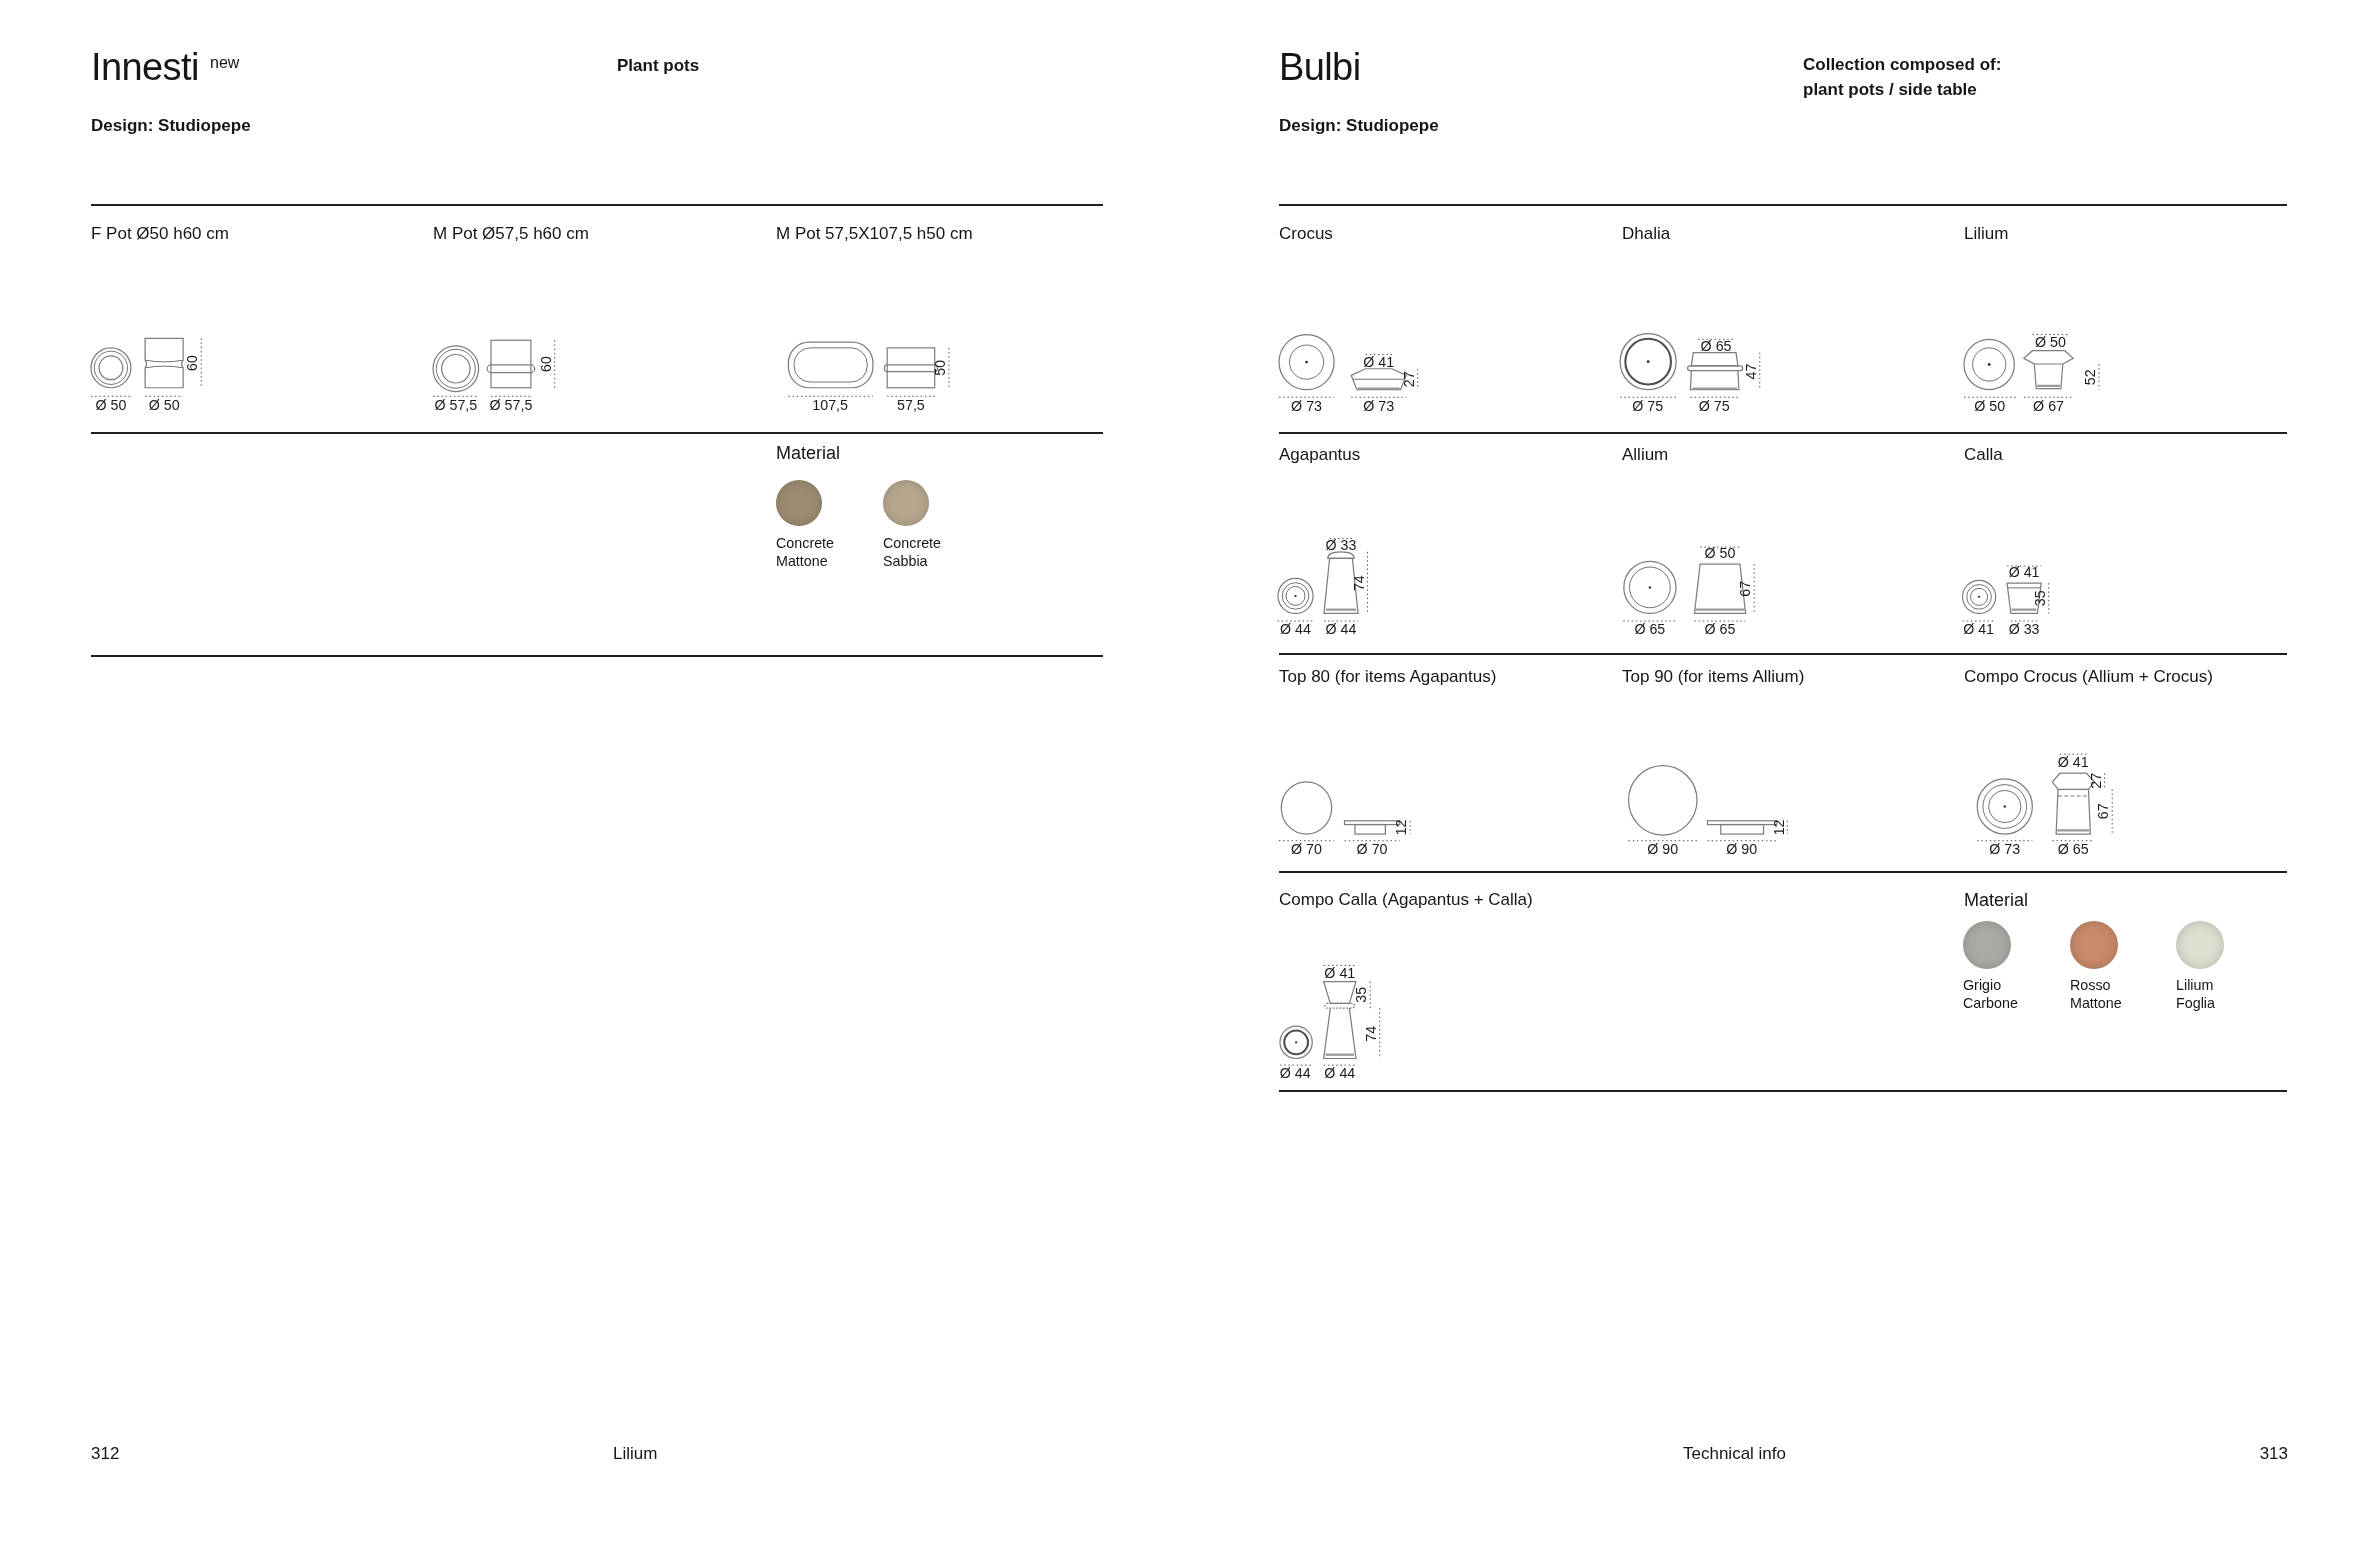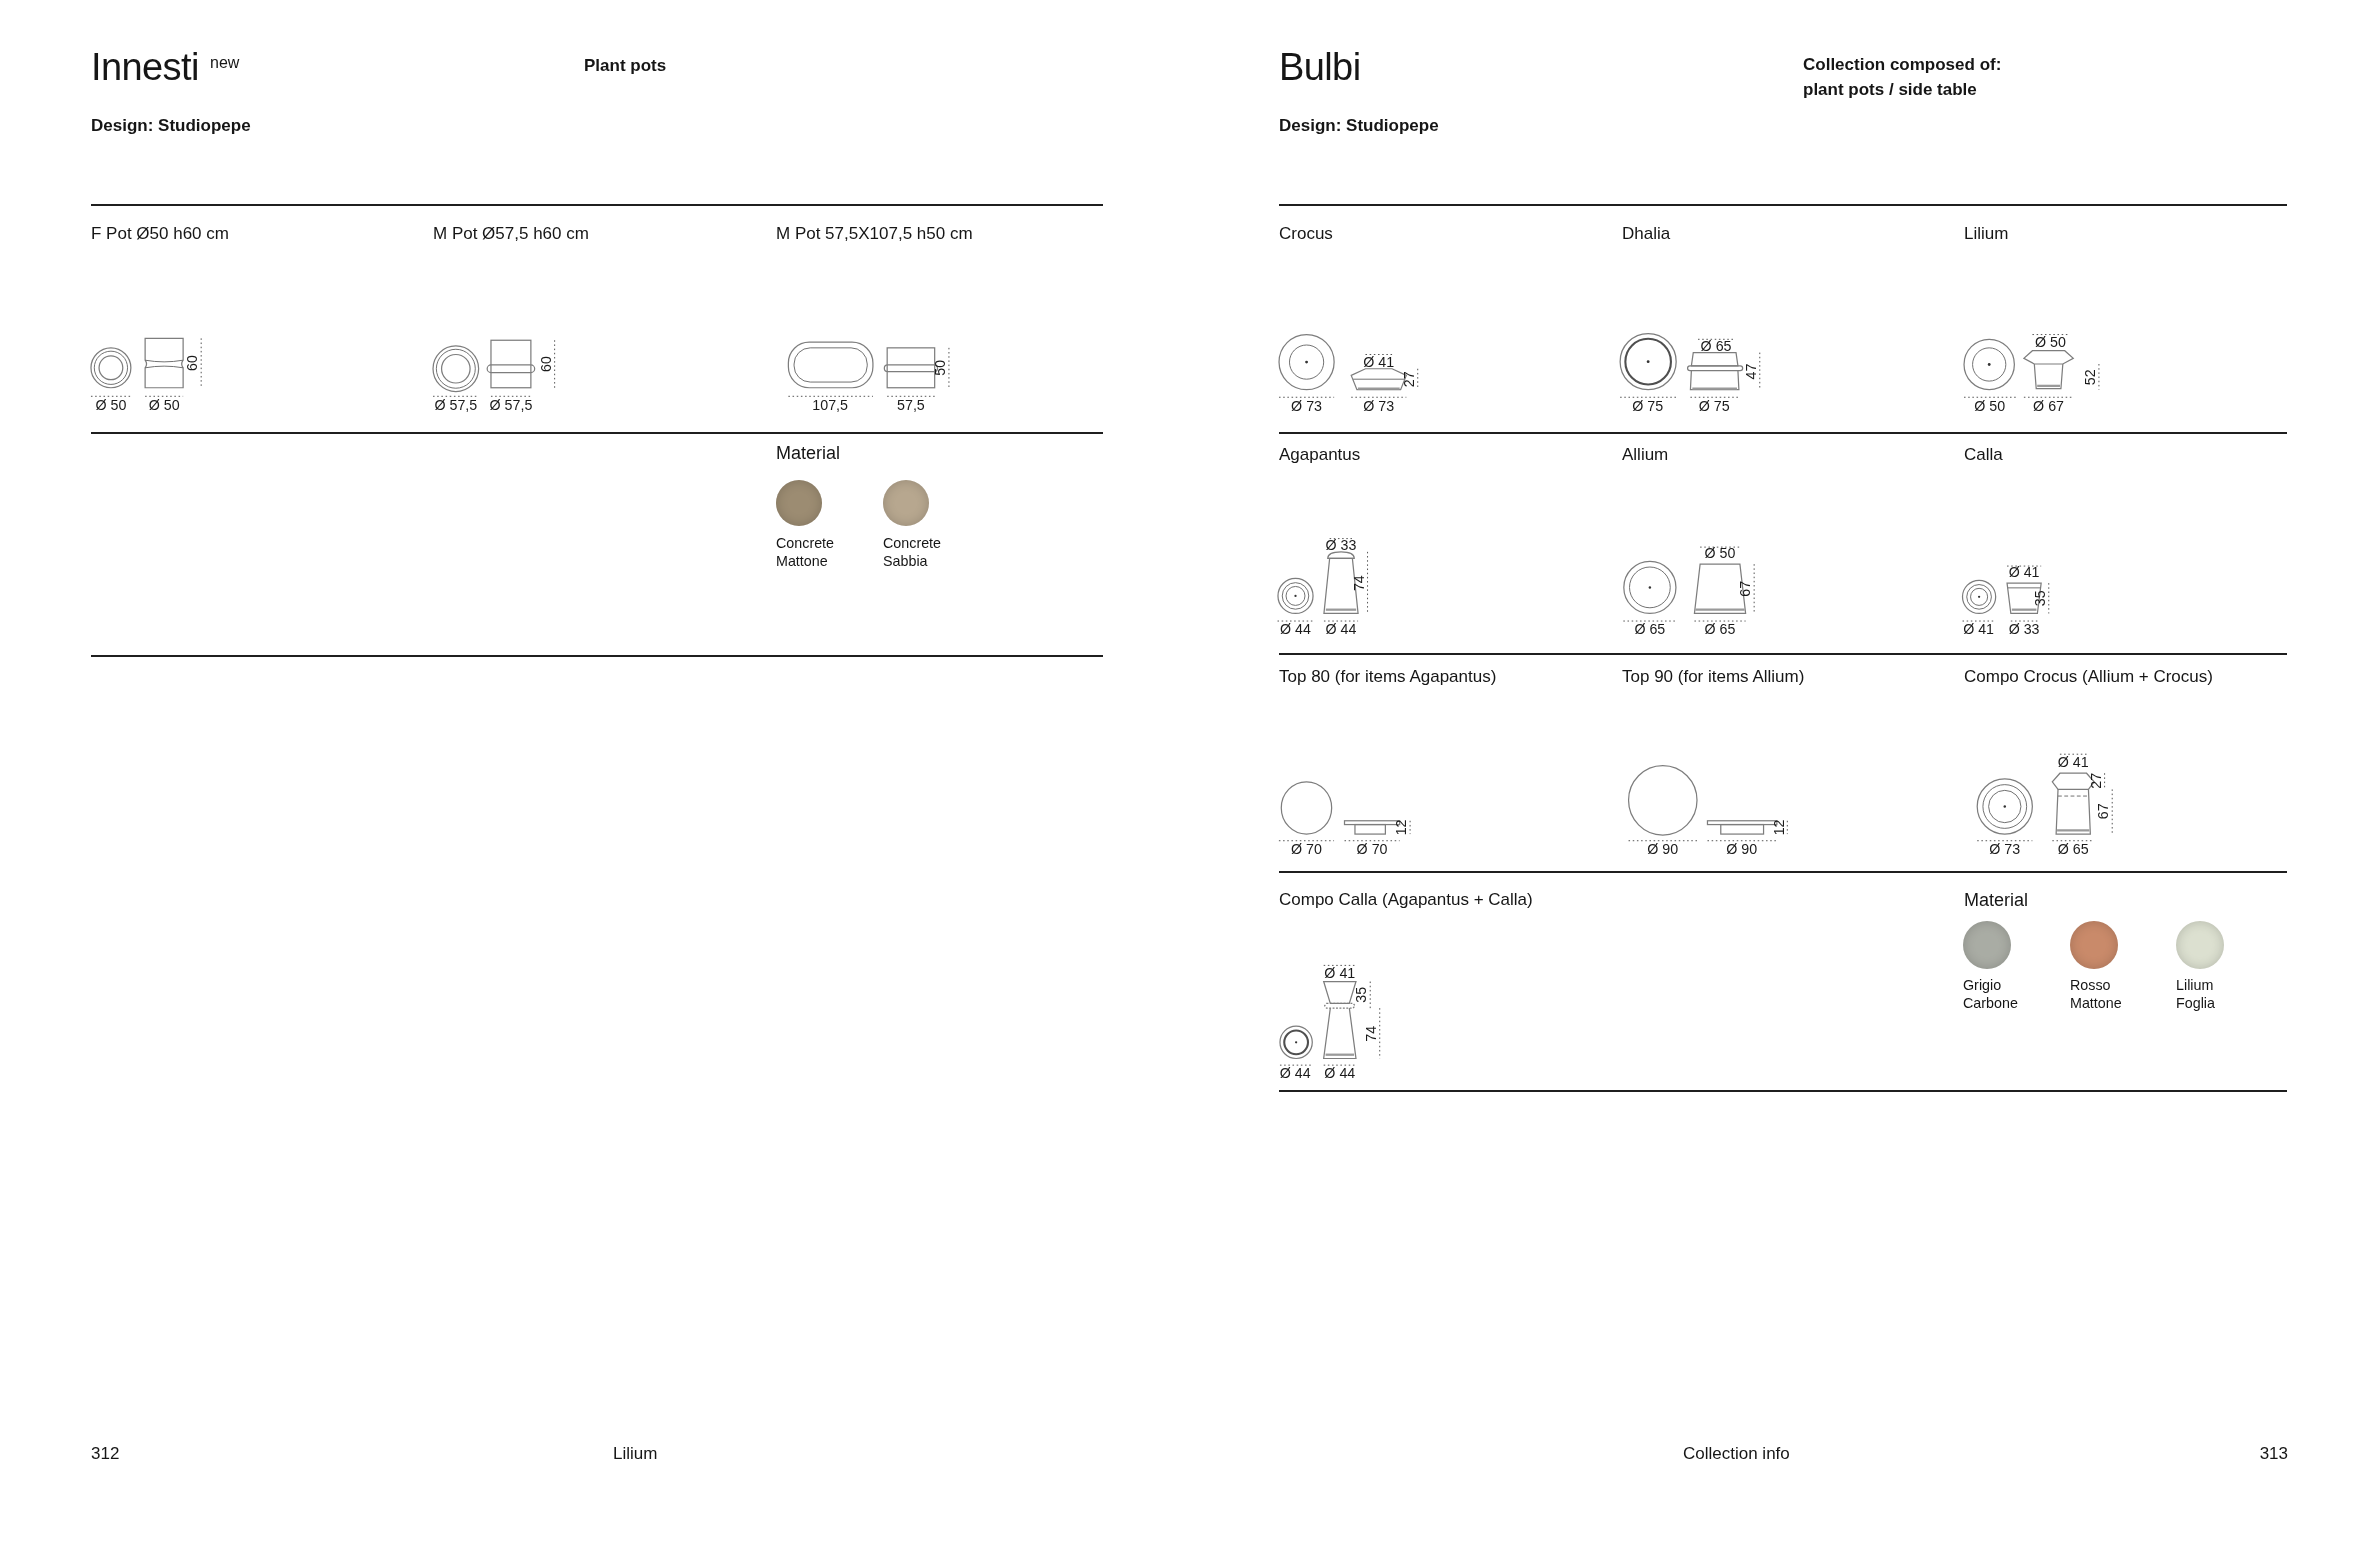--- a/index.html
+++ b/index.html
@@ -24,21 +24,21 @@
   svg .hid{fill:none;stroke:#6a6a6a;stroke-width:1;stroke-dasharray:4 2.6;}
   svg text{font-family:"Liberation Sans",sans-serif;font-size:15px;fill:#1b1b1b;}
 </style>
 </head>
 <body>
 
 <div class="canvas">
 
   <div class="abs title" style="left:91px;top:46px;">Innesti</div>
   <div class="abs badge" style="left:210px;top:54px;">new</div>
-  <div class="abs b18" style="left:584px;top:53px;">Plant pots</div>
+  <div class="abs b18" style="left:617px;top:53px;">Plant pots</div>
   <div class="abs b18" style="left:91px;top:113px;">Design: Studiopepe</div>
 
   <div class="rule" style="left:91px;top:204px;width:1012px;"></div>
 
   <div class="abs name" style="left:91px;top:224px;">F Pot Ø50 h60 cm</div>
   <div class="abs name" style="left:433px;top:224px;">M Pot Ø57,5 h60 cm</div>
   <div class="abs name" style="left:776px;top:224px;">M Pot 57,5X107,5 h50 cm</div>
 
   <svg style="left:88px;top:326px;" width="328" height="95" viewBox="0 0 345 100">
     <g>
@@ -363,17 +363,17 @@
     <span>Rosso</span><br>
     <span>Mattone</span>
   </div>
   <div class="swl" style="left:2176px;top:976px;">
     <span>Lilium</span><br>
     <span>Foglia</span>
   </div>
 
   <div class="rule" style="left:1279px;top:1090px;width:1008px;"></div>
 
-  <div class="foot" style="left:1683px;top:1436px;">Collection info</div>
+  <div class="foot" style="left:1683px;top:1436px;">Technical info</div>
   <div class="foot" style="left:2216px;top:1436px;width:72px;text-align:right;">313</div>
 
 </div>
 
 
 </body></html>

